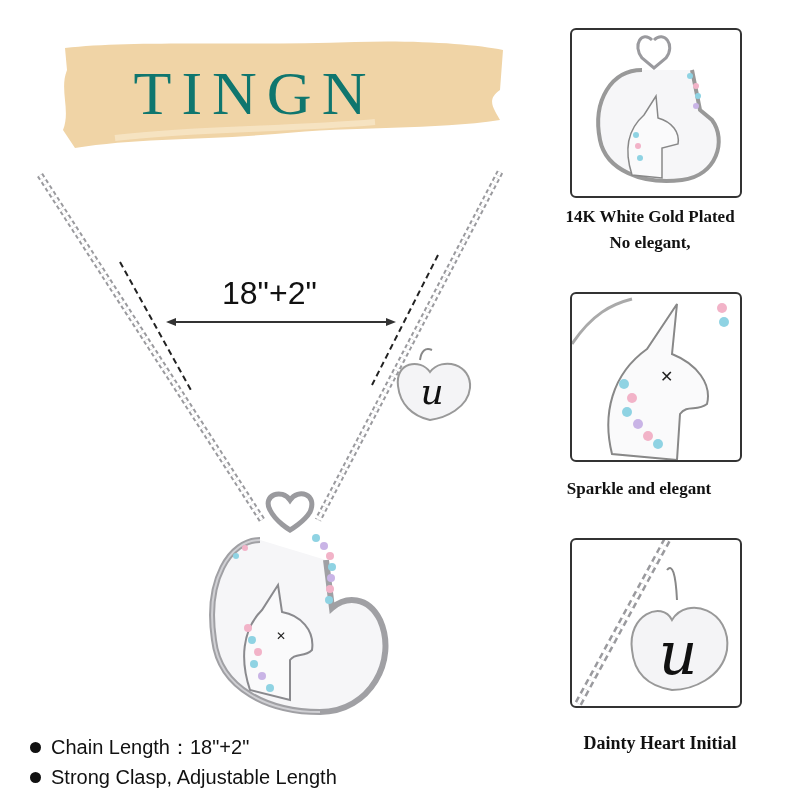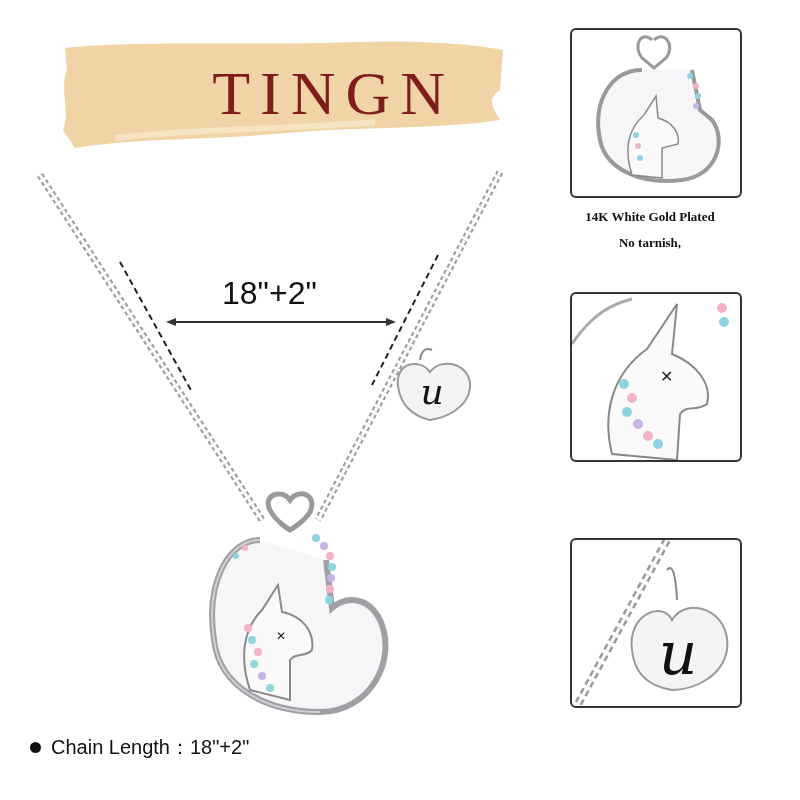--- a/index.html
+++ b/index.html
@@ -1,23 +1,23 @@
 <!DOCTYPE html>
 <html><head>
 <meta charset="utf-8">
 <style>
   html, body { margin:0; padding:0; background:#ffffff; }
   body { width:800px; height:800px; position:relative; overflow:hidden; font-family:"Liberation Serif", serif; }
   .abs { position:absolute; }
   .brand-wrap { left:55px; top:30px; width:450px; height:130px; }
   .brand-wrap svg { position:absolute; left:0; top:0; }
-  .brand-title { position:absolute; left:0; top:28px; width:400px; text-align:right; font-family:"Liberation Serif", serif; font-size:62px; letter-spacing:10px; color:#7f1d1d; }
+  .brand-title { position:absolute; left:0; top:28px; width:400px; text-align:center; font-family:"Liberation Serif", serif; font-size:62px; letter-spacing:10px; color:#0f766e; }
   .measure-label { left:222px; top:275px; font-family:"Liberation Sans", sans-serif; font-size:32px; color:#111; }
   .panel { left:570px; width:168px; border:2px solid #333; border-radius:6px; background:#fff; overflow:hidden; }
-  .caption { font-family:"Liberation Serif", serif; font-weight:bold; font-size:13px; color:#111; text-align:center; line-height:26px; }
+  .caption { font-family:"Liberation Serif", serif; font-weight:bold; font-size:17px; color:#111; text-align:center; line-height:26px; }
   .cap1 { left:500px; top:204px; width:300px; }
   .cap2 { left:478px; top:476px; width:322px; }
   .cap3 { left:540px; top:728px; width:240px; font-size:18px; line-height:30px; }
   .bullets { left:30px; top:732px; font-family:"Liberation Sans", sans-serif; font-size:20px; color:#111; }
   .bullet-row { display:flex; align-items:center; height:30px; }
   .dot { width:11px; height:11px; border-radius:50%; background:#111; margin-right:10px; }
 </style>
 </head>
 <body>
 
@@ -100,51 +100,57 @@
     <circle cx="126" cy="66" r="3" fill="#8fd3e3"></circle>
       <circle cx="124" cy="76" r="3" fill="#c9b4e6"></circle>
     <path d="M60 145 C52 120 55 100 72 85 L84 66 L86 88 C100 92 108 102 106 114 L90 118 L90 148 Z" fill="#fafafb" stroke="#888" stroke-width="1.5"></path>
     <circle cx="64" cy="105" r="3" fill="#8fd3e3"></circle>
       <circle cx="66" cy="116" r="3" fill="#f2b3c8"></circle>
       <circle cx="68" cy="128" r="3" fill="#8fd3e3"></circle>
   </svg>
 </div>
 <div class="abs caption cap1">
   <div>14K White Gold Plated</div>
-  <div>No tarnish,</div>
+  <div>No elegant,</div>
 </div>
 
 <div class="abs panel" style="top:292px;height:166px;">
   <svg width="168" height="166" viewBox="0 0 168 166">
     <path d="M0 50 C20 20 40 10 60 5" fill="none" stroke="#aaa" stroke-width="3"></path>
     <path d="M40 160 C30 120 40 80 75 55 L105 10 L100 60 C125 70 140 90 135 110 C125 118 115 110 108 120 L105 166 Z" fill="#fafafb" stroke="#888" stroke-width="2"></path>
     <circle cx="52" cy="90" r="5" fill="#8fd3e3"></circle>
       <circle cx="60" cy="104" r="5" fill="#f2b3c8"></circle>
     <circle cx="55" cy="118" r="5" fill="#8fd3e3"></circle>
       <circle cx="66" cy="130" r="5" fill="#c9b4e6"></circle>
     <circle cx="76" cy="142" r="5" fill="#f2b3c8"></circle>
       <circle cx="86" cy="150" r="5" fill="#8fd3e3"></circle>
     <circle cx="150" cy="14" r="5" fill="#f2b3c8"></circle>
       <circle cx="152" cy="28" r="5" fill="#8fd3e3"></circle>
     <text x="88" y="88" font-family="DejaVu Sans, sans-serif" font-size="16" fill="#222">✕</text>
   </svg>
 </div>
 <div class="abs caption cap2">
+  <div>Sparkle and elegant</div>
 </div>
 
 <div class="abs panel" style="top:538px;height:166px;">
   <svg width="168" height="166" viewBox="0 0 168 166">
     <line x1="95" y1="0" x2="5" y2="166" stroke="#9a9a9e" stroke-width="8" stroke-dasharray="6 4"></line>
     <line x1="95" y1="0" x2="5" y2="166" stroke="#fff" stroke-width="3" stroke-dasharray="6 4"></line>
     <path d="M95 30 q8 -10 10 30" stroke="#888" stroke-width="2" fill="none"></path>
     <path d="M60 110 C55 75 90 60 100 80 C115 55 160 70 155 110 C150 138 120 150 100 150 C75 146 62 132 60 110 Z" fill="#f4f4f6" stroke="#999" stroke-width="2"></path>
     <text x="106" y="134" text-anchor="middle" font-family="DejaVu Serif, serif" font-style="italic" font-size="60" fill="#111">u</text>
   </svg>
 </div>
 <div class="abs caption cap3">
+  <div>Dainty Heart Initial</div>
 </div>
 
 <div class="abs bullets">
   <div class="bullet-row">
     <span class="dot"></span>
     <span>Chain Length：18"+2"</span>
   </div>
+  <div class="bullet-row">
+    <span class="dot"></span>
+    <span>Strong Clasp, Adjustable Length</span>
+  </div>
 </div>
 
 </body></html>

